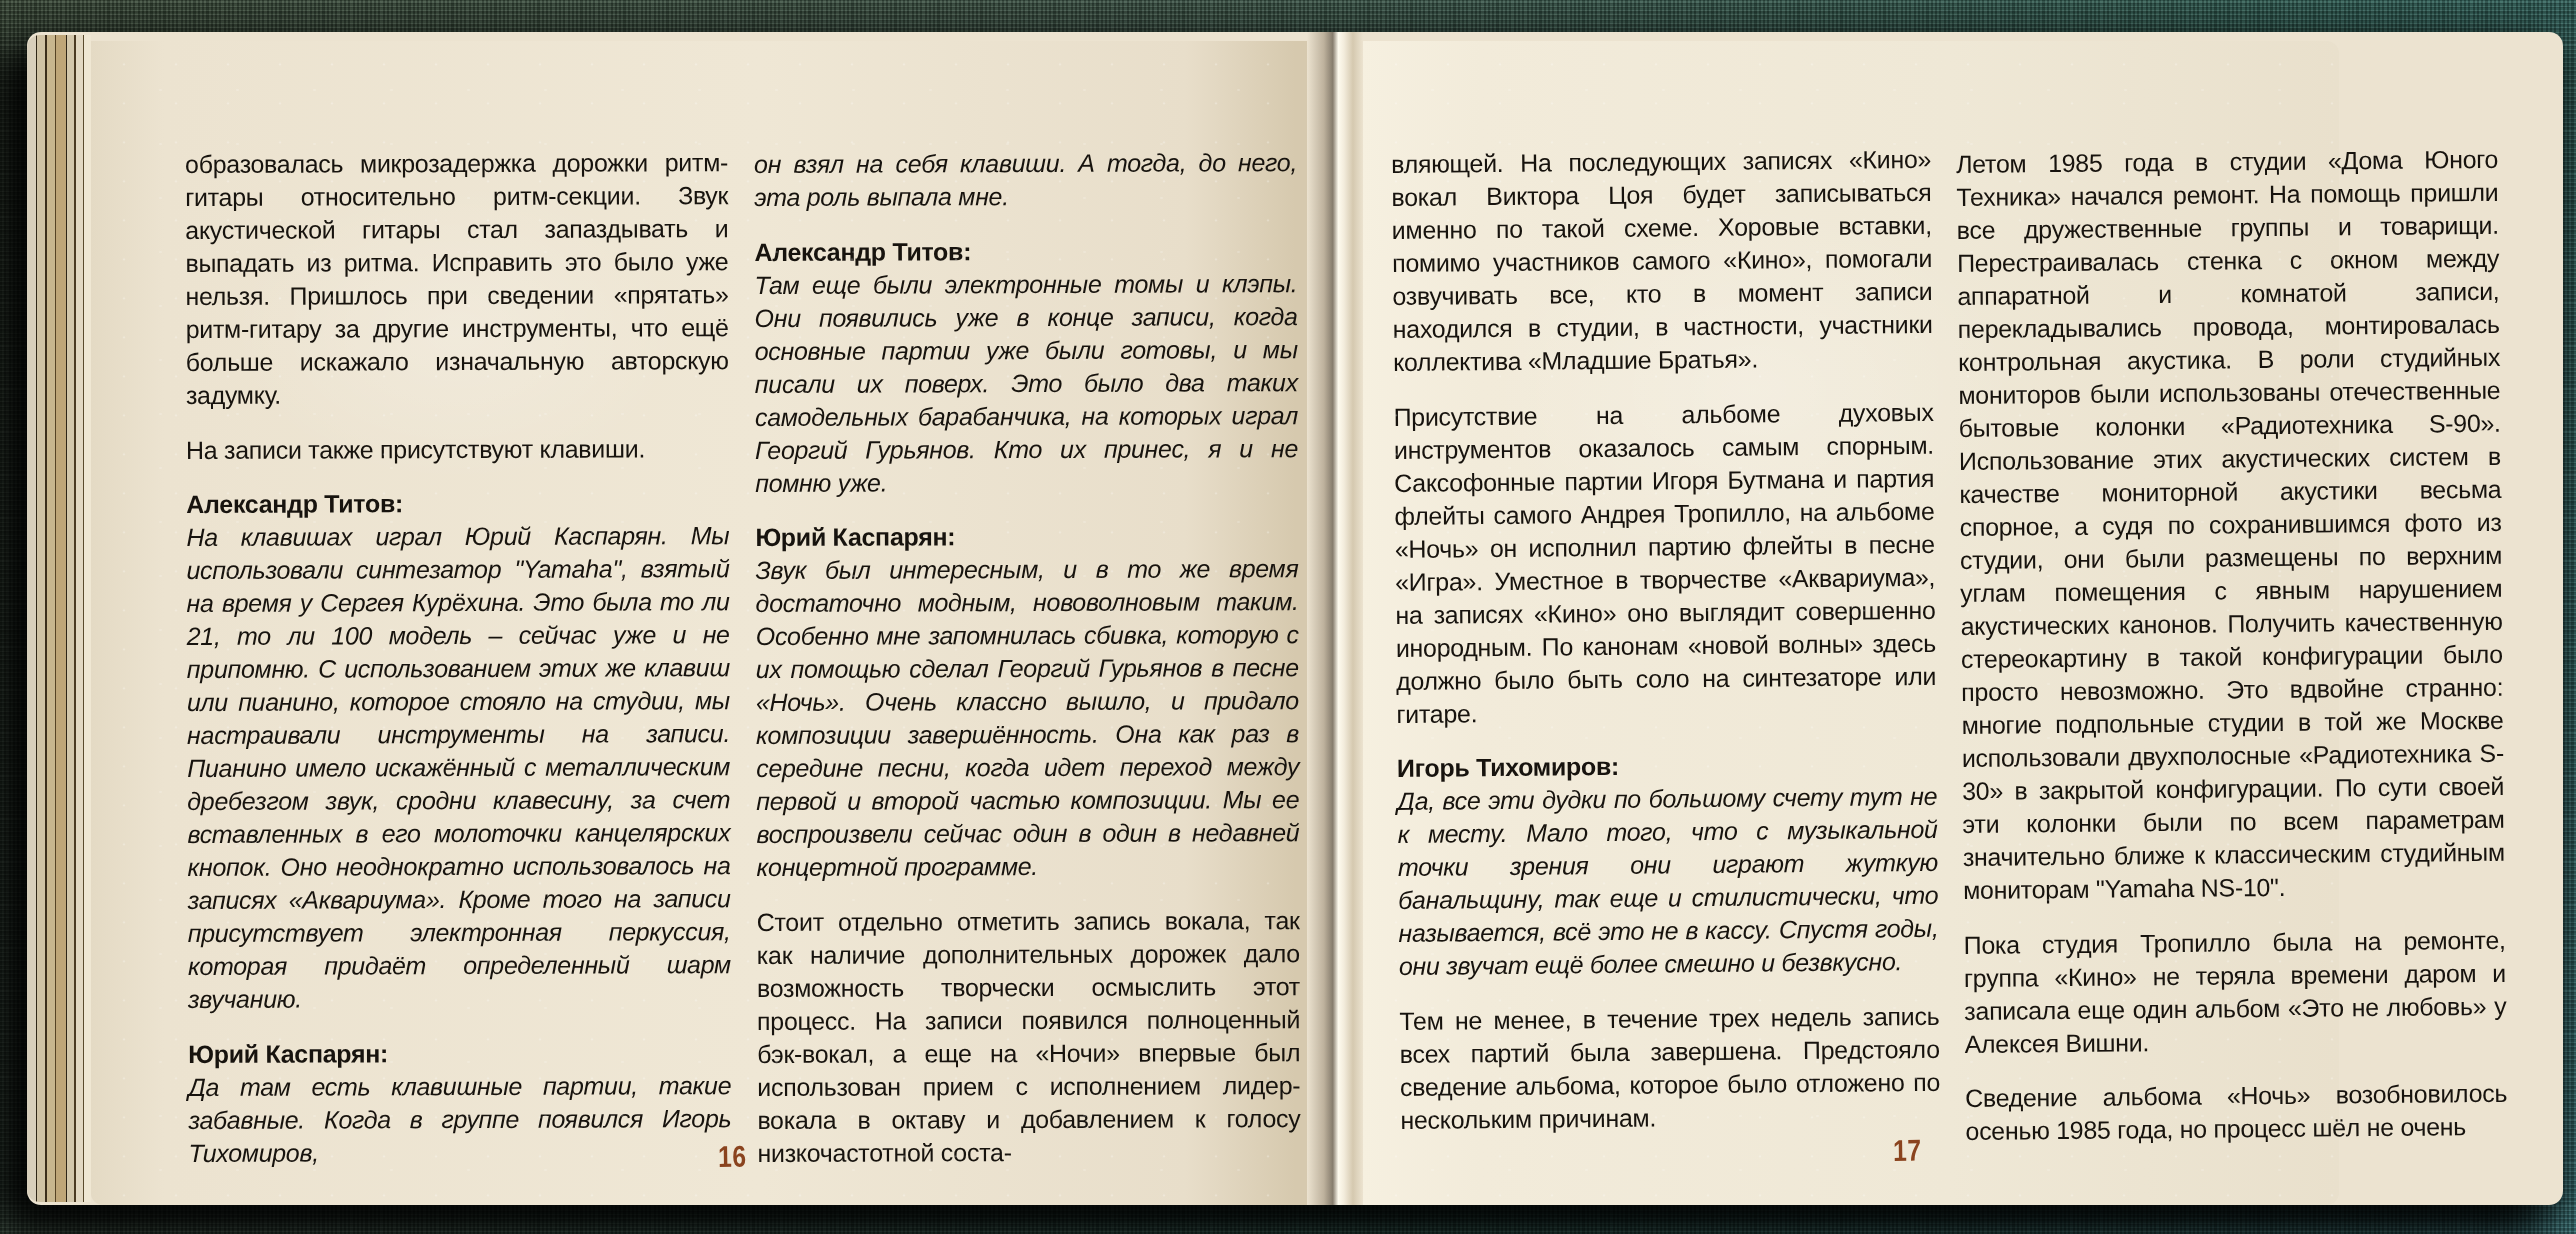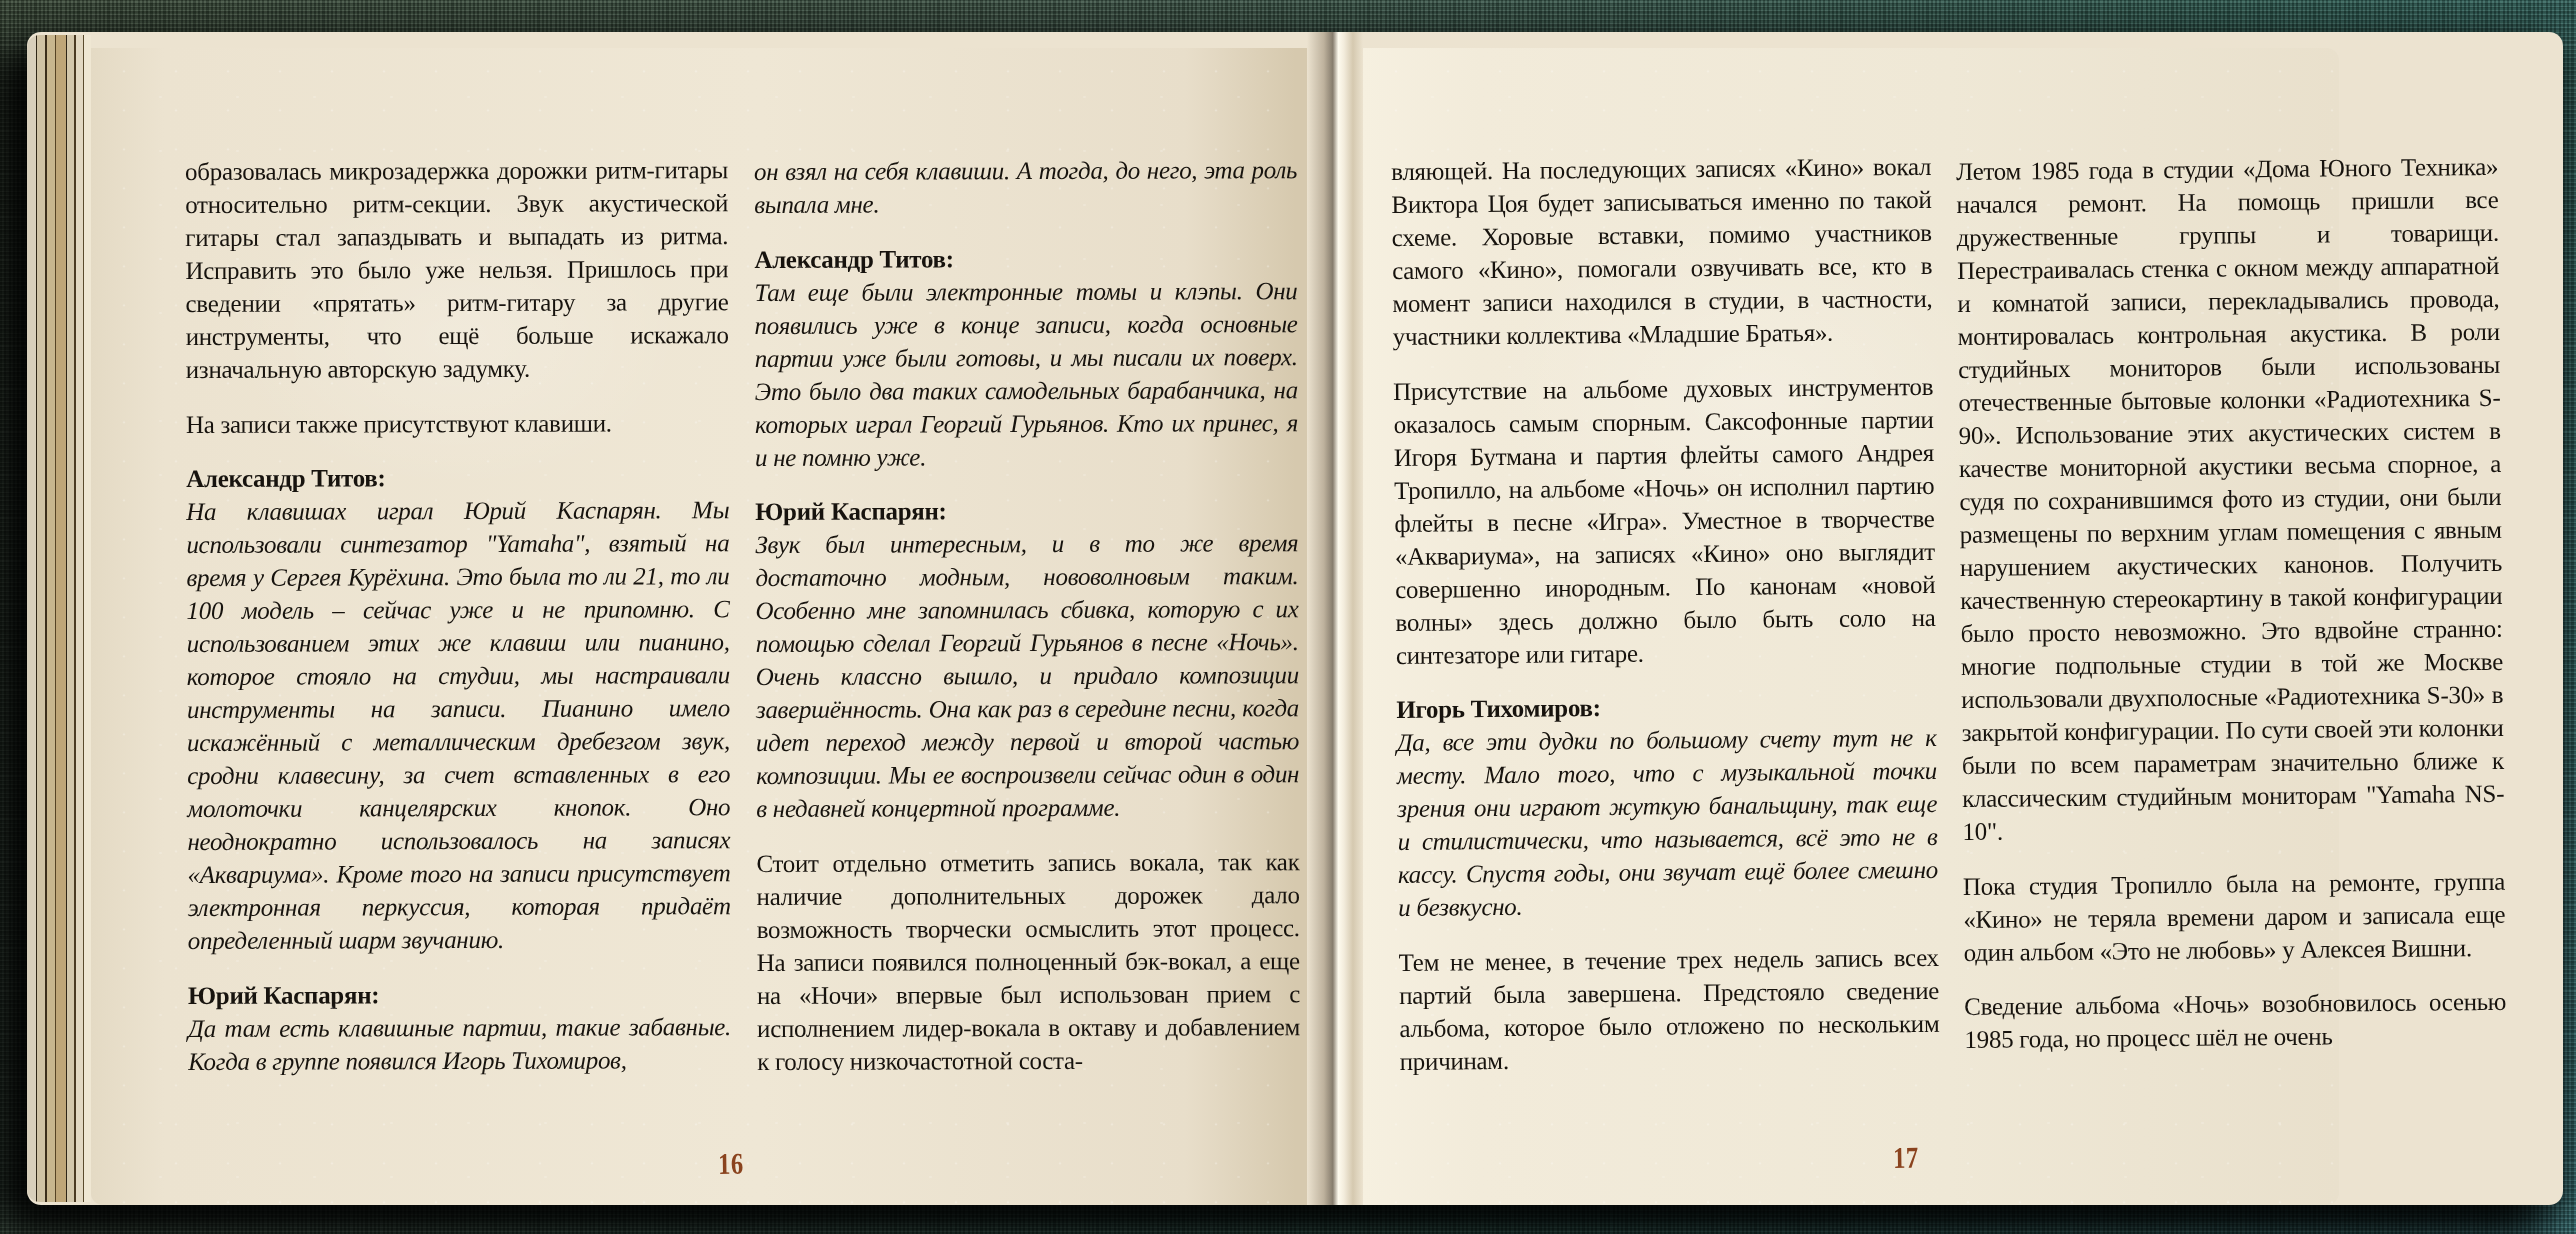--- a/index.html
+++ b/index.html
@@ -35,21 +35,21 @@
     background:linear-gradient(90deg,
       #d8cfbb 0px,#d8cfbb 8.6px,#2e2516 8.6px,#2e2516 10.2px,
       #cfc2a4 10.2px,#cfc2a4 18px,#3a2d1a 18px,#3a2d1a 20px,
       #c8b68e 20px,#c8b68e 28px,#564324 28px,#564324 29.5px,
       #bfa678 29.5px,#bfa678 39px,#2e2516 39px,#2e2516 40px,
       #d3c7ab 40px,#d3c7ab 47px,#4a3a22 47px,#4a3a22 49px,
       #e2d8c2 49px,#e2d8c2 56px,#5a4a2c 56px,#5a4a2c 57px,
       #efe7d3 57px,#efe7d3 64px);
   }
 
-  .page{position:absolute;top:16px;bottom:0;font-family:Liberation Serif, serif;}
+  .page{position:absolute;top:9px;bottom:0;}
   .page-left{
     left:64px;width:1216px;
     border-radius:0 0 0 11.8px;
     background:
       radial-gradient(ellipse 322px 215px at 30% 25%, rgba(255,255,255,.20), transparent 70%),
       linear-gradient(90deg,#e4dac4 0%,#ece3d0 6%,#efe7d5 55%,#e8deca 90%,#d6c9ae 99%);
   }
   .page-right{
     left:1336px;width:976px;
     border-radius:0 13px 13px 0;

